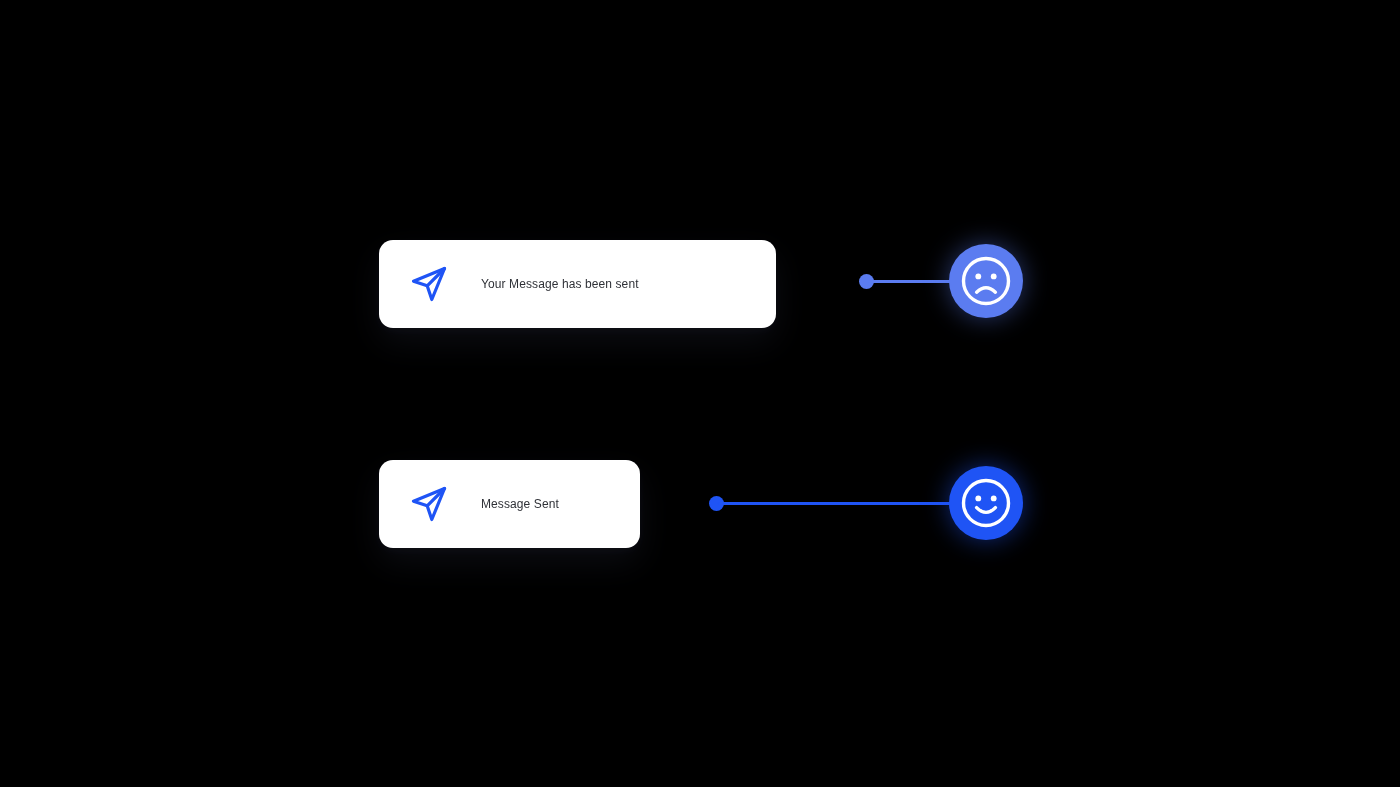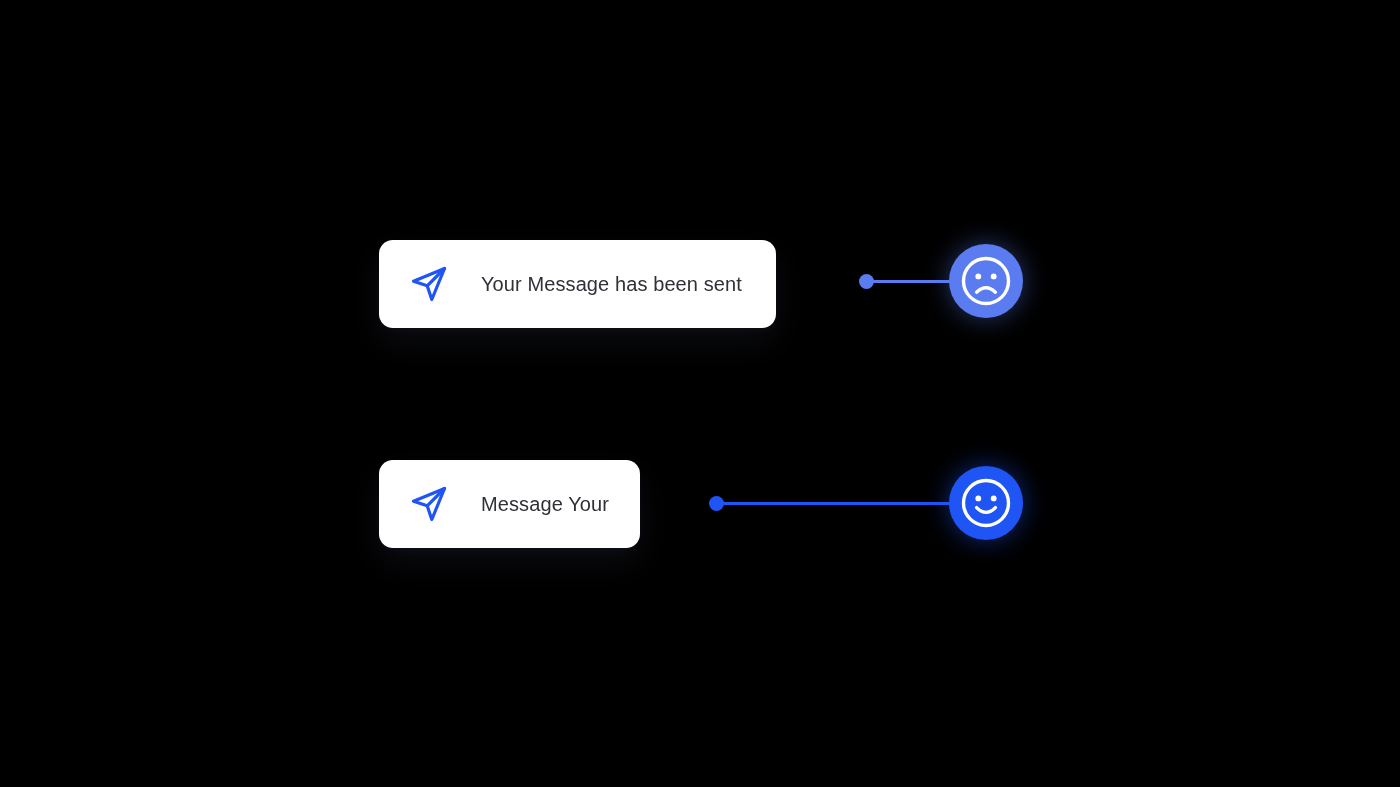--- a/index.html
+++ b/index.html
@@ -63,21 +63,21 @@
 
   .toast-icon {
     width: 44px;
     height: 44px;
     flex: 0 0 44px;
     display: block;
   }
 
   .toast-text {
     color: #2f3137;
-    font-size: 20px;
+    font-size: 12px;
     line-height: 1;
     letter-spacing: 0.1px;
     white-space: nowrap;
   }
 
   #toast-1 .toast-text { margin-left: 30px; }
   #toast-2 .toast-text { margin-left: 30px; }
 
   
 
@@ -181,21 +181,21 @@
 
   </div>
 
   <div class="notif-row" id="row-2">
 
     <div class="toast" id="toast-2">
       <svg class="toast-icon" viewBox="0 0 44 44" fill="none">
         <path d="M37.5 6.5 L6.5 19.2 L20.2 23.8 L24.8 37.5 Z" stroke="#1f54f5" stroke-width="3.2" stroke-linejoin="round" stroke-linecap="round" fill="none"></path>
         <path d="M37.5 6.5 L20.2 23.8" stroke="#1f54f5" stroke-width="3.2" stroke-linecap="round" fill="none"></path>
       </svg>
-      <span class="toast-text">Message Your</span>
+      <span class="toast-text">Message Sent</span>
     </div>
 
     <div class="connector-dot" id="dot-2"></div>
     <div class="connector-line" id="line-2"></div>
 
     <div class="emoji-badge" id="emoji-2">
       <svg class="emoji-face" viewBox="0 0 54 54" fill="none">
         <circle cx="27" cy="27" r="22.5" stroke="#ffffff" stroke-width="3.4" fill="none"></circle>
         <circle cx="19.3" cy="22.4" r="2.9" fill="#ffffff"></circle>
         <circle cx="34.7" cy="22.4" r="2.9" fill="#ffffff"></circle>

